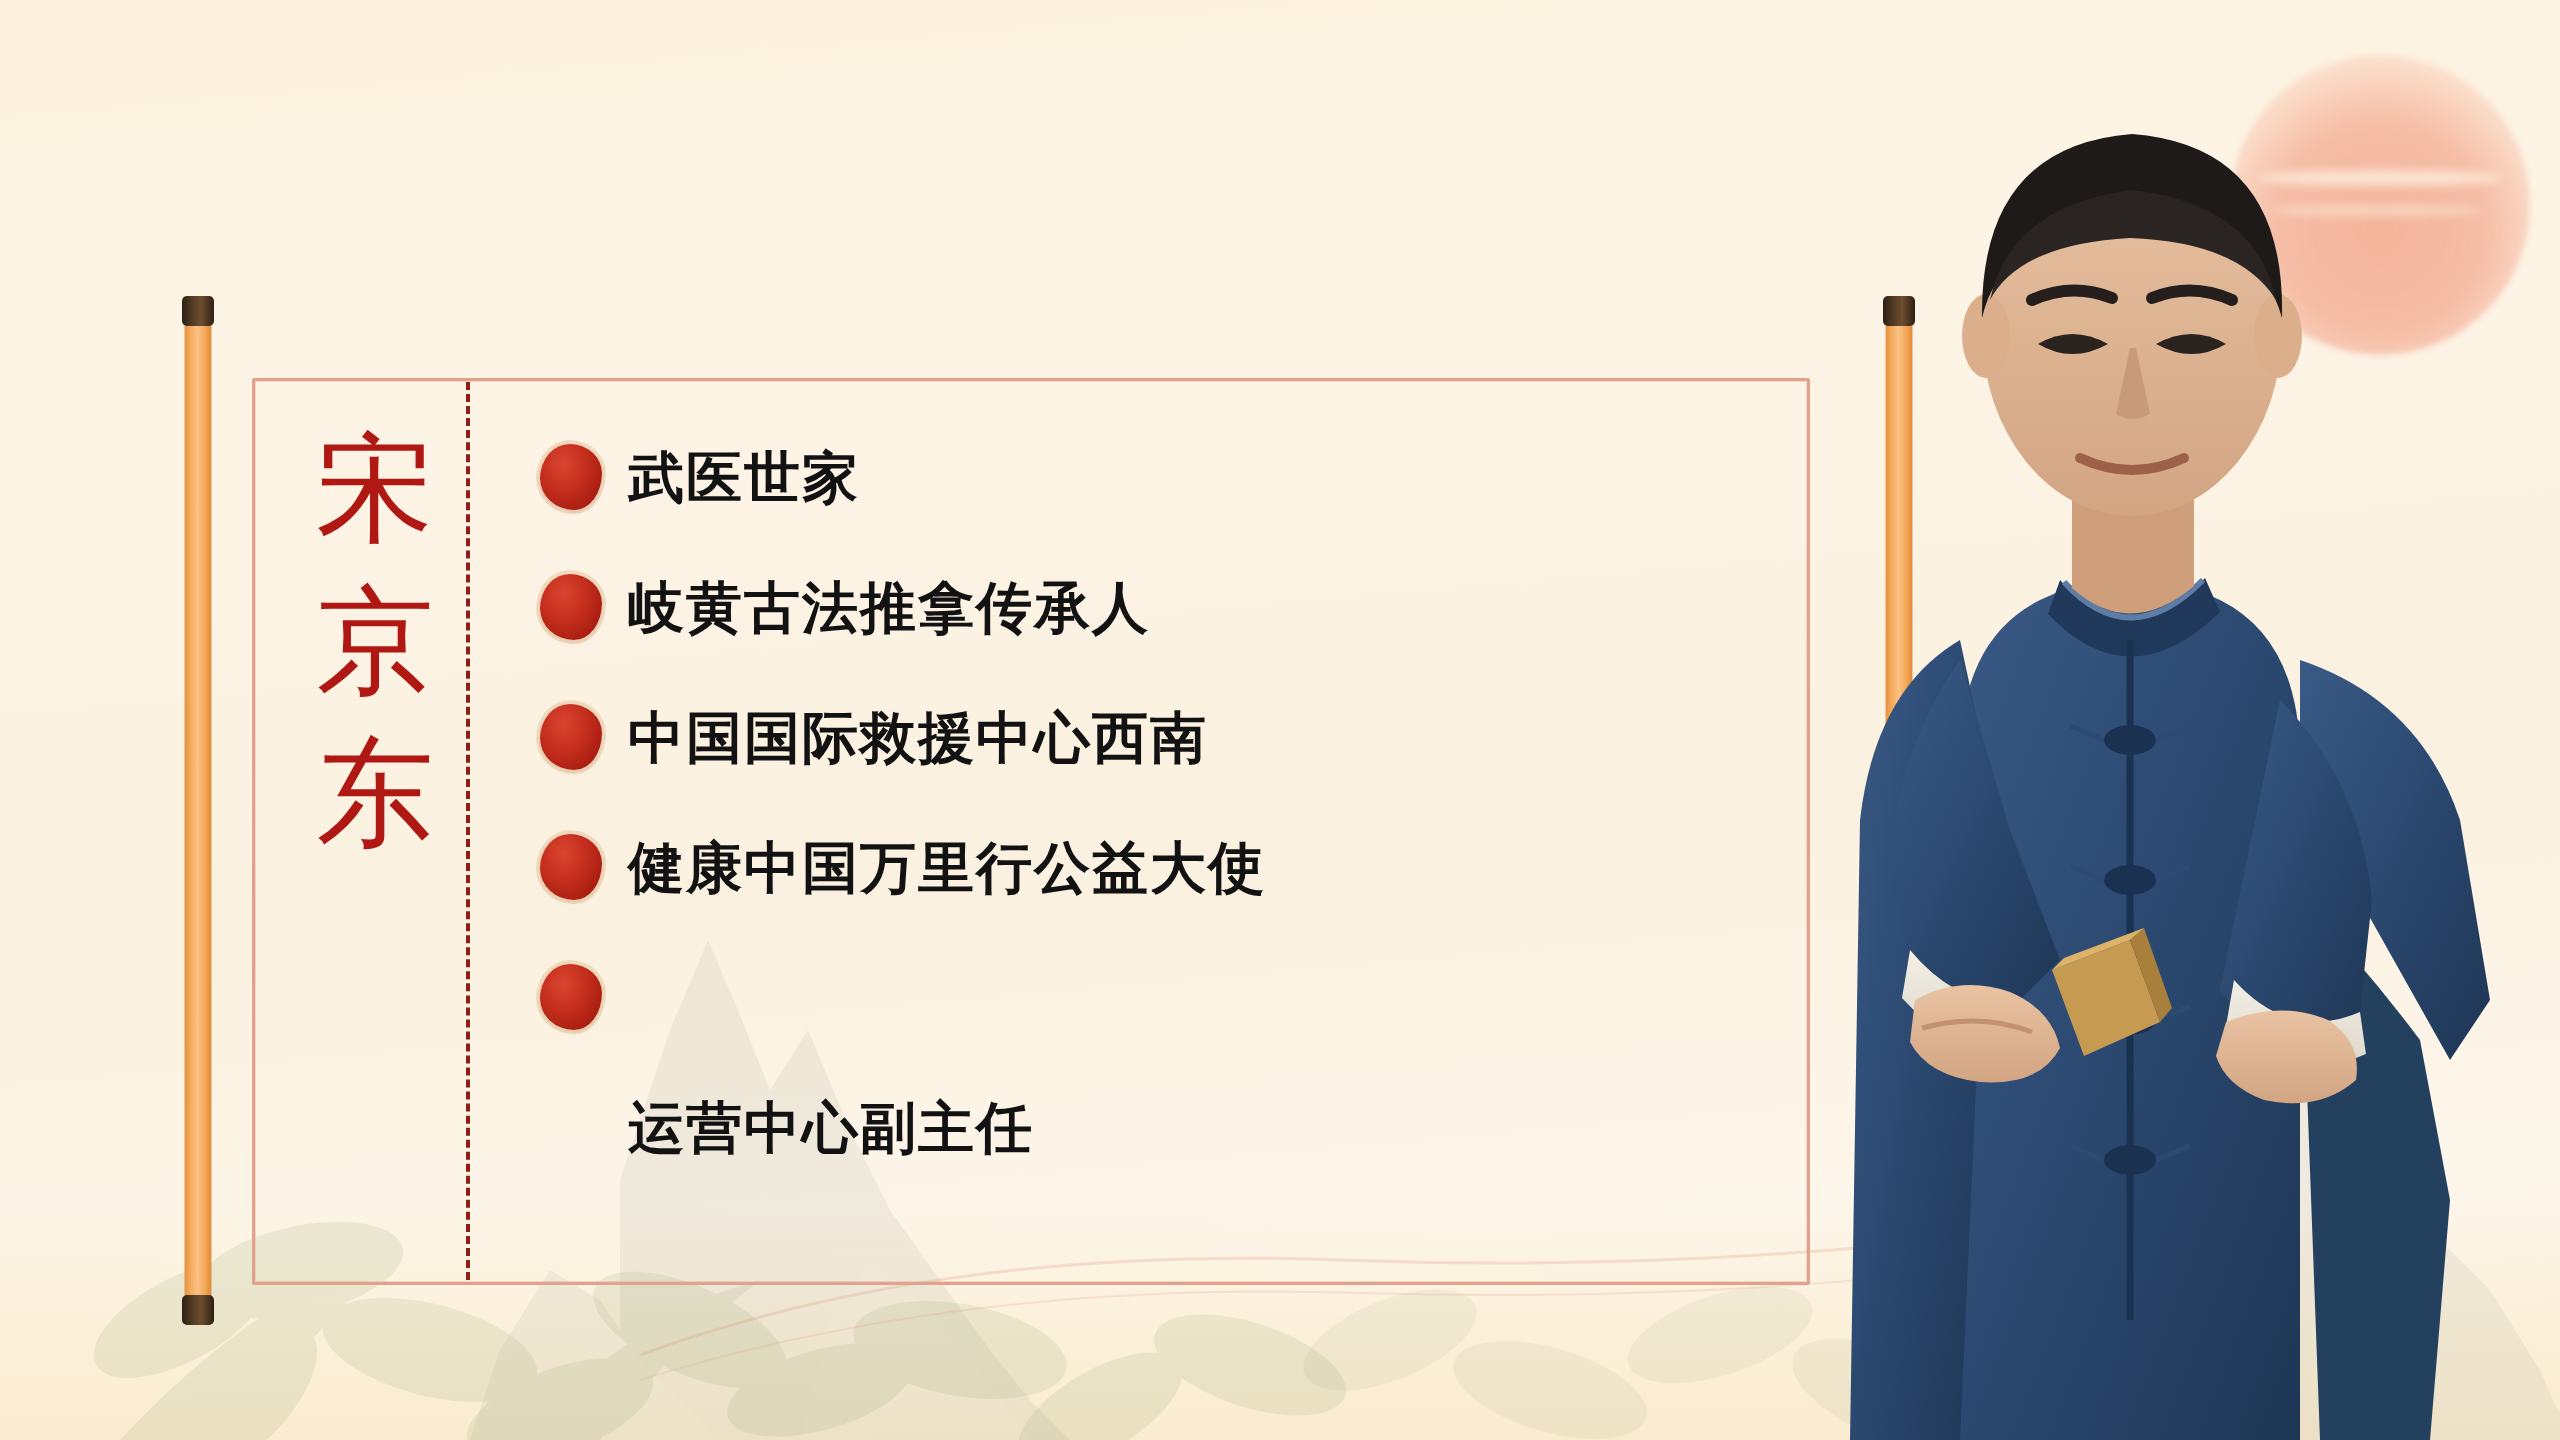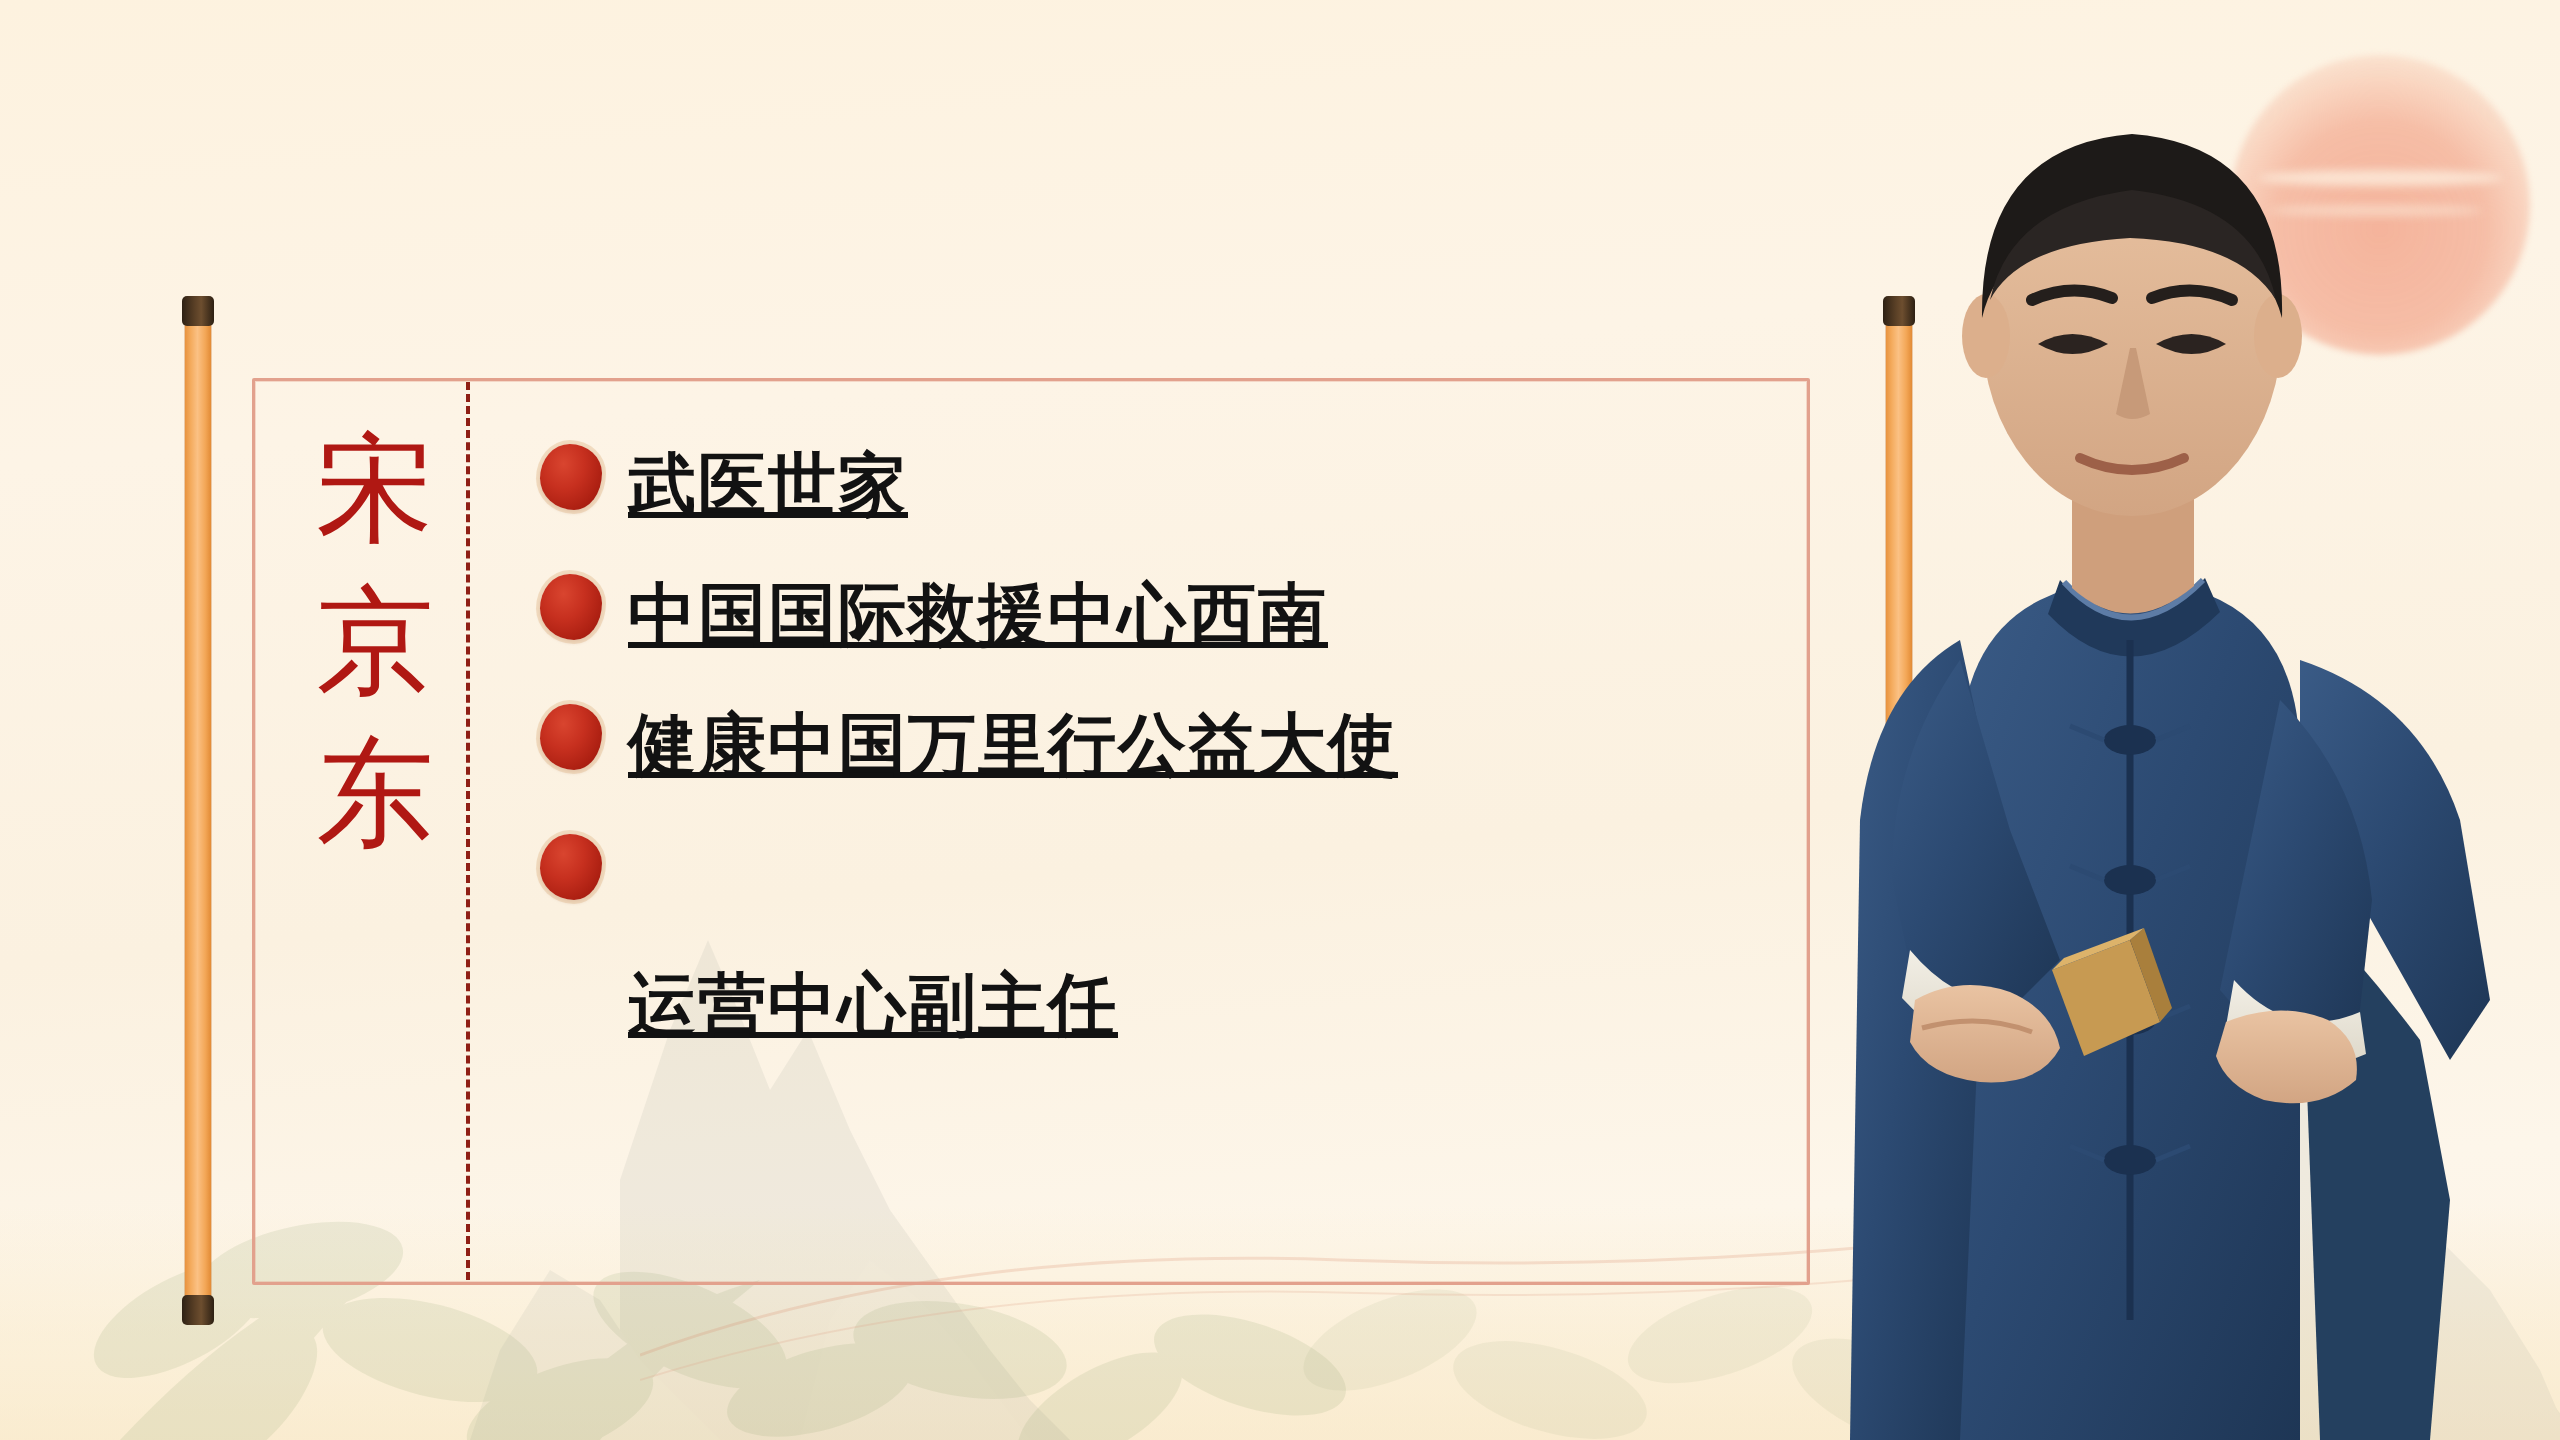--- a/index.html
+++ b/index.html
@@ -100,22 +100,22 @@
     position:relative; flex:0 0 auto; width:62px; height:66px; margin-top:16px; margin-right:26px;
   }
   .bullet .blob{
     position:absolute; inset:0;
     background:radial-gradient(ellipse at 38% 30%,#d9452f 0%,#c7301f 38%,#a81d10 78%,#8e1609 100%);
     border-radius:48% 52% 45% 55% / 52% 44% 56% 48%;
     box-shadow:0 0 0 4px rgba(232,198,160,.55), 0 2px 4px rgba(120,40,20,.25);
   }
   .bullet.spacer{ visibility:hidden; }
   .row-text{
-    font-size:68px; line-height:1.0; font-weight:700; color:#121212;
-    letter-spacing:2px; padding-top:22px; white-space:nowrap;text-decoration:underline;
+    font-size:56px; line-height:1.0; font-weight:700; color:#121212;
+    letter-spacing:2px; padding-top:22px; white-space:nowrap;
   }
   
   .person{ position:absolute; left:1660px; bottom:0; width:900px; height:1440px; }
 </style>
 </head>
 <body>
 
 <div id="stage">
 
   <div class="bottom-band"></div>
@@ -183,20 +183,26 @@
 
   <div class="list">
 
     <div class="row">
       <span class="bullet">
           <span class="blob"></span>
         </span>
       <span class="row-text">武医世家</span>
     </div>
 
+    <div class="row">
+      <span class="bullet">
+          <span class="blob"></span>
+        </span>
+      <span class="row-text">岐黄古法推拿传承人</span>
+    </div>
 
     <div class="row">
       <span class="bullet">
           <span class="blob"></span>
         </span>
       <span class="row-text">中国国际救援中心西南</span>
     </div>
 
     <div class="row">
       <span class="bullet">

